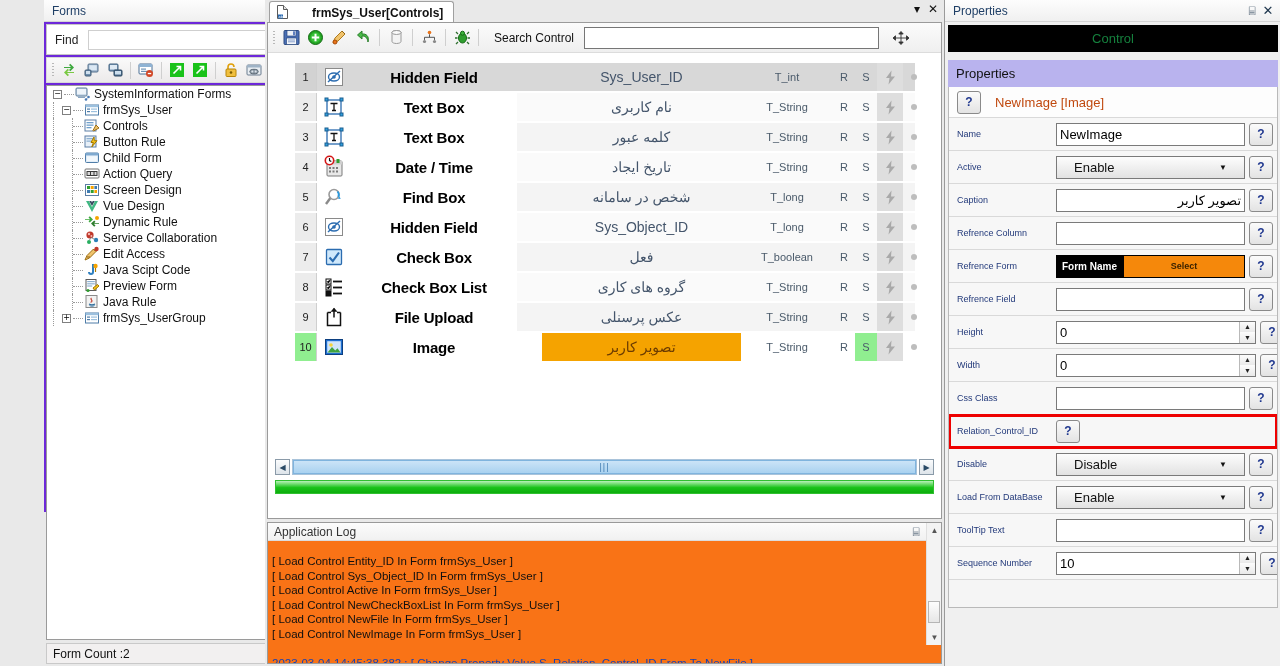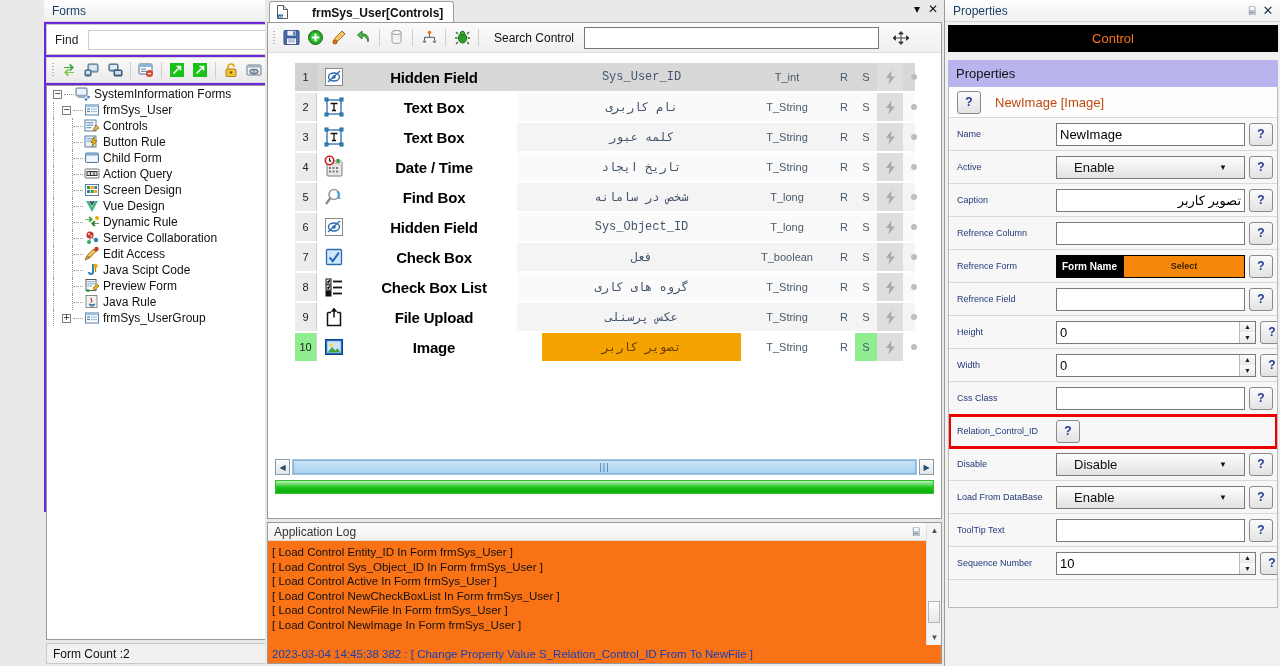--- a/index.html
+++ b/index.html
@@ -126,21 +126,21 @@
   }
   .grow.sel .c-num { background:#90ee90; }
   .grow.hdr .c-num { background:#d2d2d2; }
   .c-ico { width:34px; display:flex; align-items:center; justify-content:center; flex:none; background:#fff;}
   .grow.hdr .c-ico{ background:#d8d8d8;}
   .c-type { width:166px; display:flex; align-items:center; justify-content:center;
     font-size:15px; font-weight:bold; color:#000; flex:none; background:#fff; letter-spacing:-0.2px;}
   .grow.hdr .c-type{ background:#d8d8d8; }
   .c-gap { width:25px; flex:none; }
   .c-cap { width:199px; display:flex; align-items:center; justify-content:center;
-    font-size:12px; color:#44556b; flex:none;font-family:Liberation Mono, monospace; }
+    font-size:14px; color:#44556b; flex:none; }
   .c-cap.hl { background:#f5a300; color:#6b3b00; }
   .c-dt { width:92px; display:flex; align-items:center; justify-content:center;
     font-size:11px; color:#4a5a6a; flex:none;}
   .c-r { width:22px; display:flex; align-items:center; justify-content:center; font-size:11px;color:#4a5a6a;flex:none;}
   .c-s { width:22px; display:flex; align-items:center; justify-content:center; font-size:11px;color:#4a5a6a;flex:none;}
   .grow.sel .c-s { background:#90ee90; }
   .c-bolt { width:26px; display:flex; align-items:center; justify-content:center; flex:none;
      background:#dedede; cursor:pointer;}
   .c-dot { width:22px; display:flex; align-items:center; justify-content:center; flex:none;}
   .c-dot i { width:6px;height:6px;border-radius:50%;background:#bdbdbd;display:block;}
@@ -158,38 +158,38 @@
   #progressbar { position:absolute; left:7px; top:457px; width:659px; height:14px;
     background:linear-gradient(to bottom,#b8f2b8,#19c219 55%,#0dad0d); border:1px solid #2fbf2f;}
 
   
   #log-panel { position:absolute; left:2px; top:522px; width:675px; height:142px;
      background:#f97316; border:1px solid #9a9a9a; }
   #log-head { height:18px; display:flex; align-items:center; padding:0 4px 0 6px;
      background:linear-gradient(to bottom,#fcfcfc,#f1f1f1); border-bottom:1px solid #dcdcdc;}
   #log-head .ltitle { flex:1; font-size:12px; color:#333;}
   #log-head .pbtn{width:14px;height:14px;display:flex;align-items:center;justify-content:center;color:#20384f;font-size:12px;cursor:pointer;}
-  #log-body { position:relative; height:122px; padding:4px 0 0 4px; overflow:hidden;}
+  #log-body { position:relative; height:122px; padding:13px 0 0 4px; overflow:hidden;}
   .logline { font-size:11.5px; color:#101010; line-height:14.5px; white-space:nowrap; }
   .logline.blue { color:#1641b4; }
   #log-scroll { position:absolute; right:0; top:0; width:15px; height:122px; background:#f3f3f3; border-left:1px solid #e0e0e0;}
   .vsbtn{ width:15px;height:15px;display:flex;align-items:center;justify-content:center;font-size:8px;color:#555;cursor:pointer;}
   #log-scroll .vthumb{ position:absolute; left:1px; top:78px; width:12px; height:22px;
      background:linear-gradient(to bottom,#fdfdfd,#e6e6e6); border:1px solid #b5b5b5;}
 
   
   #right { position:absolute; left:944px; top:0; width:336px; height:666px;
      background:#f0f0f0; border-left:1px solid #9a9a9a; }
   #prop-title { height:22px; display:flex; align-items:center; padding:0 4px 0 8px;
      background: linear-gradient(to bottom,#fdfdfd,#f0f0f0); border-bottom:1px solid #d4d4d4;}
   #prop-title .ptitle{ flex:1; font-size:12px; color:#1f3f66;}
   #prop-title .pbtn{width:16px;height:16px;display:flex;align-items:center;justify-content:center;color:#20384f;font-size:13px;cursor:pointer;}
 
   #ctrl-bar { position:absolute; left:3px; top:25px; width:330px; height:27px;
-    background:#000; color:#f97316; display:flex; align-items:center; justify-content:center;
+    background:#000; color:#15803d; display:flex; align-items:center; justify-content:center;
     font-size:13px; }
   #prop-section { position:absolute; left:3px; top:60px; width:330px; height:27px;
     background:#b9b3ee; display:flex; align-items:center; padding-left:8px; font-size:13px; color:#111;}
   #prop-list { position:absolute; left:3px; top:87px; width:330px; height:521px;
     background:#f5f5f5; border:1px solid #b9b9b9; border-top:none; overflow:hidden;}
 
   .prow { display:flex; align-items:center; height:33px; border-bottom:1px solid #d9d9d9;
      background:#f7f7f7; padding:0 4px 0 8px; gap:4px; position:relative;}
   .prow.headrow { height:31px; background:#fdfdfd; }
   .plabel { width:95px; font-size:9px; color:#22397a; flex:none; }

